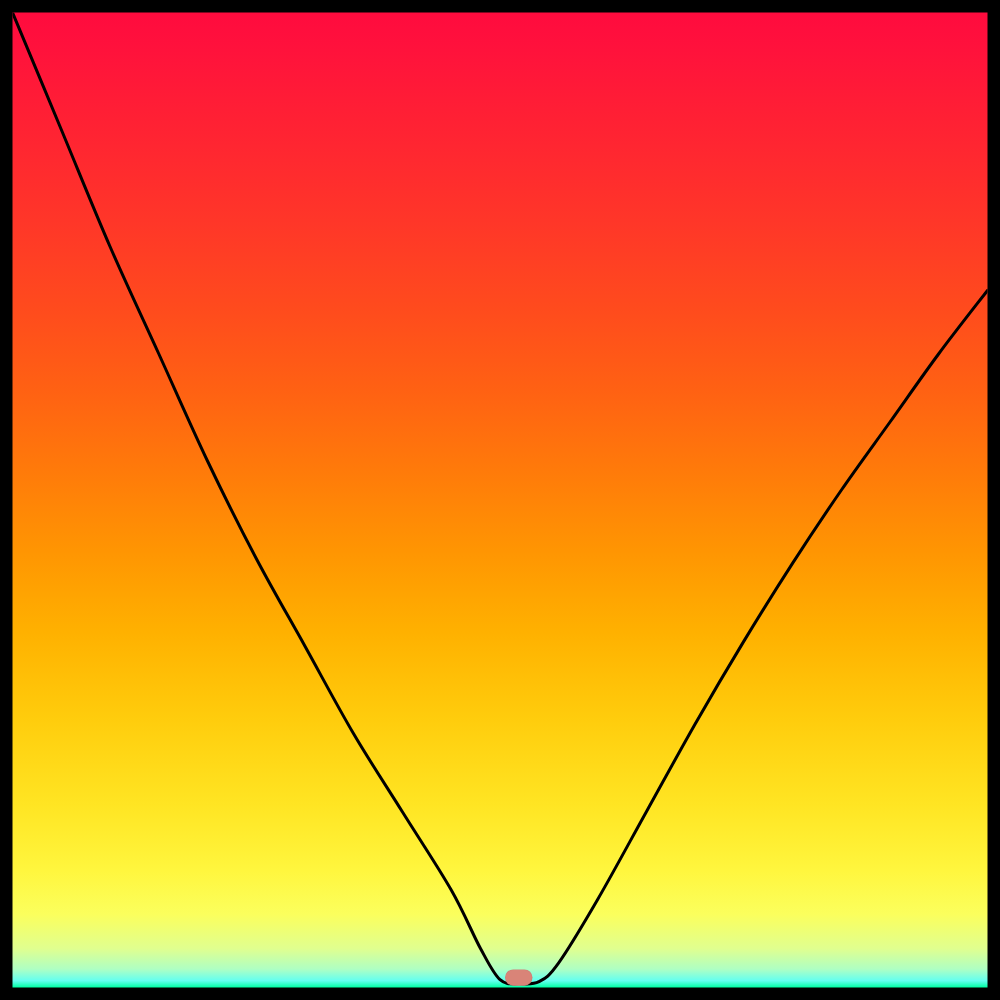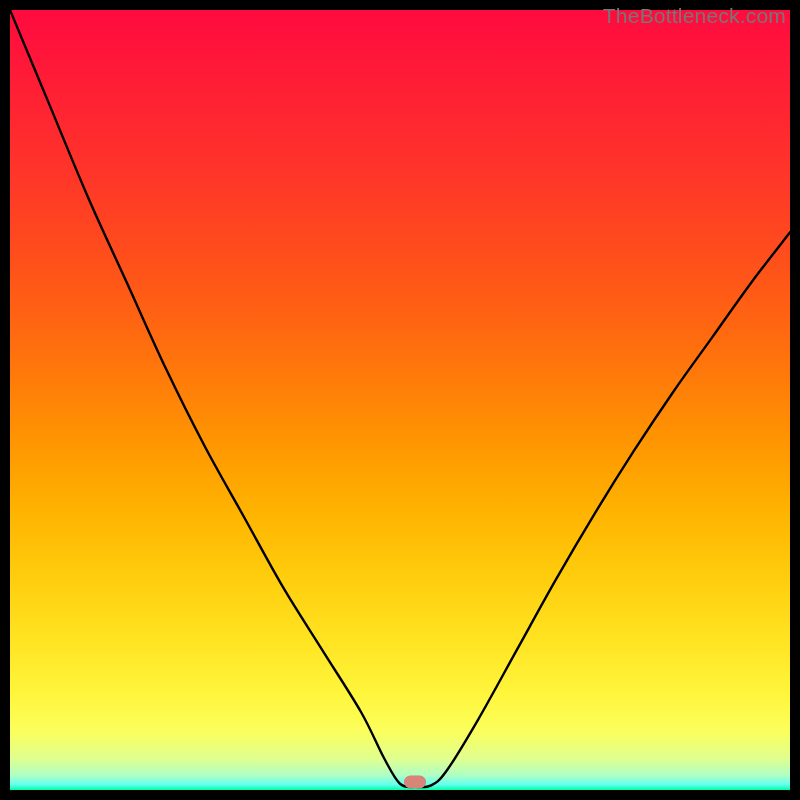--- a/index.html
+++ b/index.html
@@ -77,14 +77,13 @@
 
 <div class="frame">
 
   <div class="plot">
     <svg viewBox="0 0 780 780" preserveAspectRatio="none">
       <path id="curve-path" fill="none" stroke="#000" stroke-width="2.4" stroke-linecap="round" stroke-linejoin="round" d="M 0 0 C 6.5 15.600000000000003, 26 62.40000000000002, 39 93.60000000000002 C 52 124.80000000000003, 65 157.30000000000004, 78 187.20000000000005 C 91 217.10000000000005, 104 244.4, 117 273 C 130 301.59999999999997, 143 331.49999999999994, 156 358.79999999999995 C 169 386.09999999999997, 182 412.1, 195 436.8 C 208 461.5, 221 483.6, 234 507 C 247 530.4, 260 555.1, 273 577.2 C 286 599.3000000000001, 299 618.8000000000001, 312 639.6 C 325 660.4, 340.6 683.8, 351 702 C 361.4 720.2, 367.9 736.8399999999999, 374.4 748.8 C 380.9 760.76, 384.8 769.0799999999999, 390 773.76 C 395.2 778.44, 400.40000000000003 776.62, 405.6 776.88 C 410.8 777.14, 416.00000000000006 778.0500000000001, 421.20000000000005 775.32 C 426.40000000000003 772.59, 429.00000000000006 771.4200000000001, 436.80000000000007 760.5 C 444.6000000000001 749.5799999999999, 456.3 729.9499999999999, 468 709.8 C 479.7 689.65, 494 663, 507 639.6 C 520 616.2, 533 592.15, 546 569.4 C 559 546.65, 572 524.5500000000001, 585 503.1 C 598 481.65000000000003, 611 460.85, 624 440.7 C 637 420.54999999999995, 650 401.04999999999995, 663 382.2 C 676 363.35, 689 345.8, 702 327.6 C 715 309.40000000000003, 728 290.55, 741 273 C 754 255.45000000000002, 773.5 230.75000000000006, 780 222.30000000000007"></path>
     </svg>
     <div id="marker" class="marker" style="left: 51.9%; top: 99%; background: rgb(217, 132, 120);"></div>
   </div>
 
-  <div class="watermark">TheBottleneck.com</div>
 </div>
 
 </body></html>

